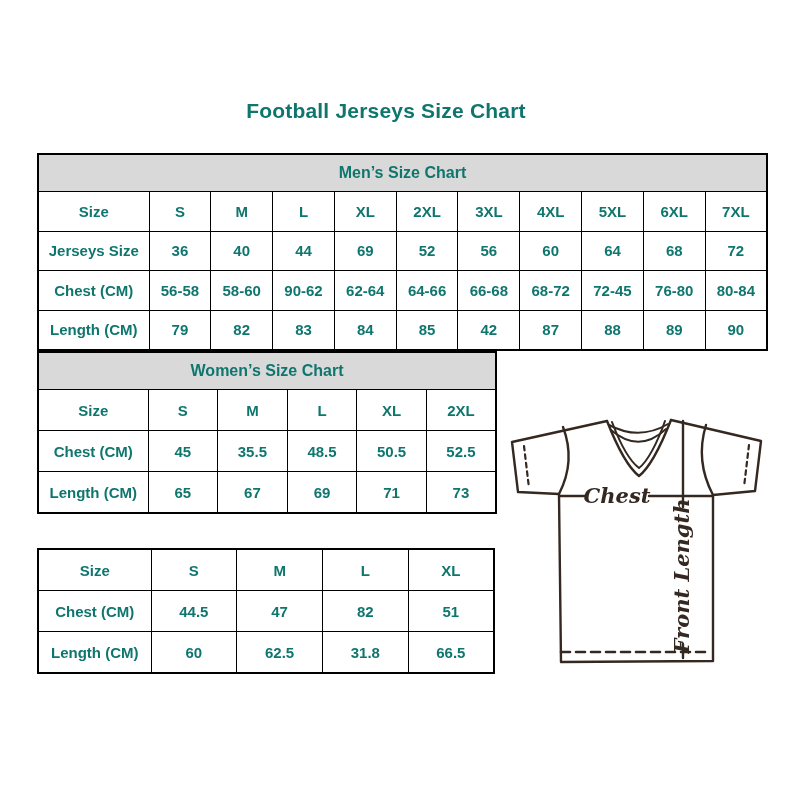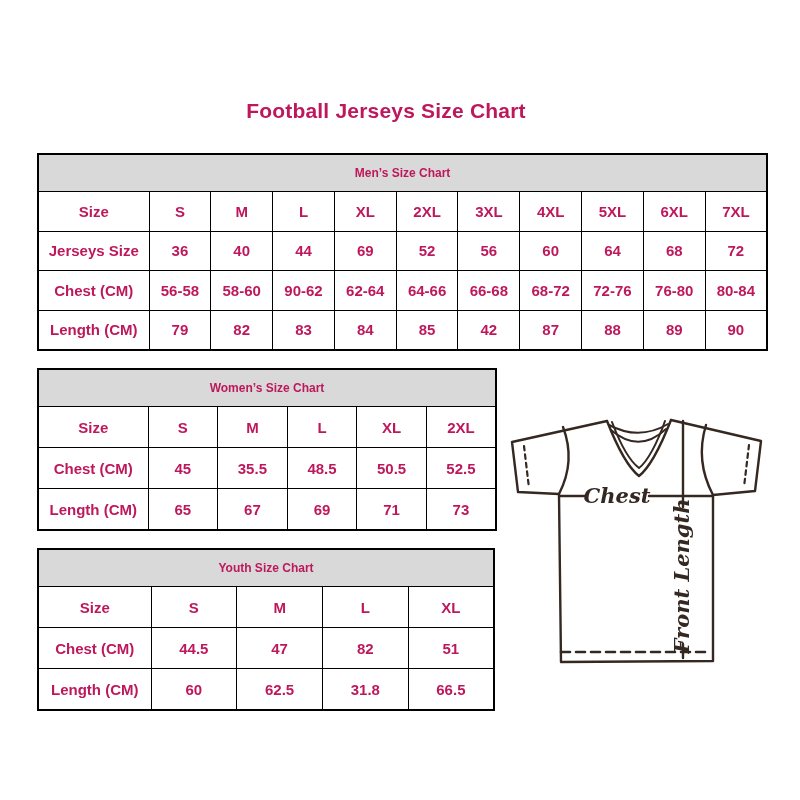--- a/index.html
+++ b/index.html
@@ -1,38 +1,38 @@
 <!DOCTYPE html>
 <html><head>
 <meta charset="utf-8">
 <style>
   html,body { margin:0; padding:0; background:#ffffff; }
   .canvas {
     position:relative; width:800px; height:800px; background:#ffffff;
-    font-family:"Liberation Sans", sans-serif; color:#be185d;
+    font-family:"Liberation Sans", sans-serif; color:#0f766e;
     overflow:hidden;
   }
   .page-title {
     position:absolute; left:0; top:99px; width:772px;
     text-align:center; font-size:21px; font-weight:bold; margin:0;
     letter-spacing:0.2px;
   }
   table.size-table {
     position:absolute; border-collapse:collapse; table-layout:fixed;
     background:#fff; border:2px solid #000;
   }
   table.size-table th, table.size-table td {
     border:1.5px solid #000; text-align:center; vertical-align:middle;
     font-weight:bold; padding:0; overflow:hidden; white-space:nowrap;
   }
-  th.tbl-title { background:#d9d9d9; font-size:12px; height:36px; }
+  th.tbl-title { background:#d9d9d9; font-size:16px; height:36px; }
   table.size-table td { font-size:15px; }
   .mens   { left:37px; top:153px; width:729px; }
   .mens td   { height:38.5px; }
-  .womens { left:37px; top:368px; width:458px; }
+  .womens { left:37px; top:351px; width:458px; }
   .womens td { height:40px; }
   .youth  { left:37px; top:548px; width:456px; }
   .youth td  { height:40px; }
   .jersey-wrap { position:absolute; left:497px; top:407px; width:272px; height:266px;text-align:right; }
   .jersey-label {
     font-family:"DejaVu Serif", serif; font-style:italic; font-weight:bold;
     font-size:21px; fill:#342821;
   }
 </style>
 </head>
@@ -79,21 +79,21 @@
     </tr>
     <tr>
       <td>Chest (CM)</td>
       <td>56-58</td>
       <td>58-60</td>
       <td>90-62</td>
       <td>62-64</td>
       <td>64-66</td>
       <td>66-68</td>
       <td>68-72</td>
-      <td>72-76</td>
+      <td>72-45</td>
       <td>76-80</td>
       <td>80-84</td>
     </tr>
     <tr>
       <td>Length (CM)</td>
       <td>79</td>
       <td>82</td>
       <td>83</td>
       <td>84</td>
       <td>85</td>
@@ -141,23 +141,20 @@
     </tr>
   </tbody>
     </table>
 
   <table class="size-table youth">
     <colgroup>
         <col style="width:113px">
         <col span="4" style="width:85.75px">
       </colgroup>
     <tbody>
-        <tr>
-          <th class="tbl-title" colspan="5">Youth Size Chart</th>
-        </tr>
     <tr>
       <td>Size</td>
       <td>S</td>
       <td>M</td>
       <td>L</td>
       <td>XL</td>
     </tr>
     <tr>
       <td>Chest (CM)</td>
       <td>44.5</td>

